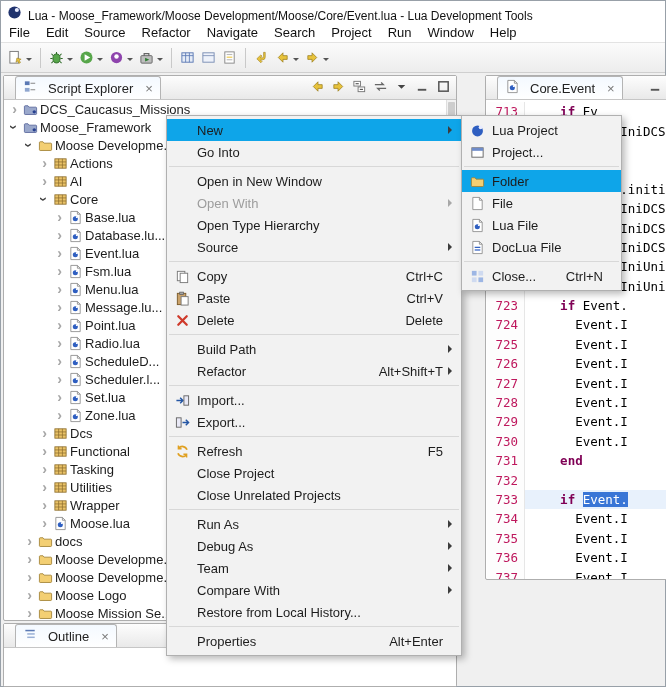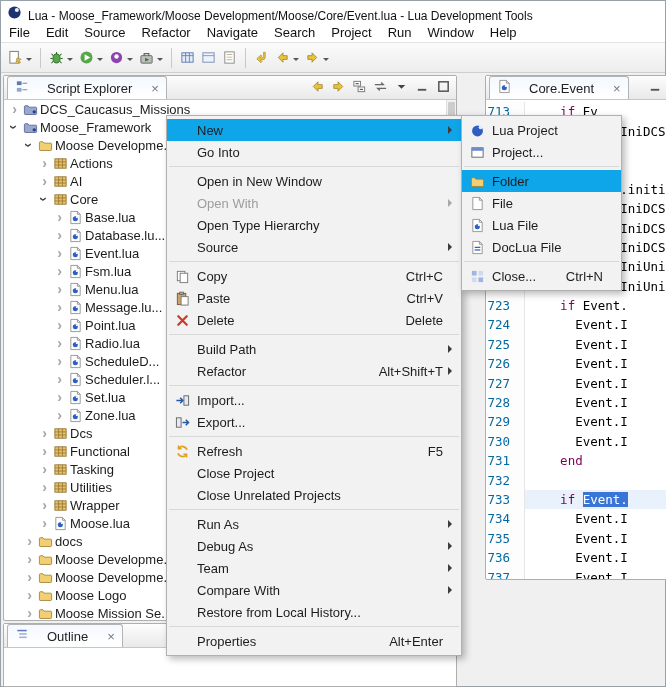--- a/index.html
+++ b/index.html
@@ -13,21 +13,21 @@
   .mb-item { padding:1px 8px; }
   .toolbar { height:30px; background:linear-gradient(#fbfbfb,#ededed); border-bottom:1px solid #cfcfcf; display:flex; align-items:center; padding:0 4px; }
   .tb { height:24px; display:flex; align-items:center; padding:0 3px; border-radius:2px; }
   .tb svg { display:block; }
   .caret { width:0; height:0; border:3.5px solid transparent; border-top-color:#555; margin-left:3px; margin-top:6px; }
   .tbsep { width:1px; height:20px; background:#c9c9c9; margin:0 5px; }
 
   
   .panel { position:absolute; border:1px solid #aeaeae; background:#ffffff; border-radius:2px; }
   .phead { height:24px; background:linear-gradient(#fdfdfd,#e9e9e9); border-bottom:1px solid #c6c6c6; display:flex; align-items:flex-end; }
-  .tab { height:23px; display:flex; align-items:center; gap:17px; padding:0 7px; font-size:13px; color:#222; background:linear-gradient(#f4f9ff,#ffffff); border:1px solid #b4b4b4; border-bottom:none; border-radius:3px 3px 0 0; margin-left:3px; white-space:nowrap; }
+  .tab { height:23px; display:flex; align-items:center; gap:10px; padding:0 7px; font-size:13px; color:#222; background:linear-gradient(#f4f9ff,#ffffff); border:1px solid #b4b4b4; border-bottom:none; border-radius:3px 3px 0 0; margin-left:11px; white-space:nowrap; }
   .tclose { color:#777; font-size:13px; line-height:13px; margin-left:2px; cursor:default; }
   .ptools { margin-left:auto; display:flex; align-items:center; gap:4px; padding:0 4px 4px 0; }
   .ptool { width:17px; height:17px; display:flex; align-items:center; justify-content:center; }
 
   
   #explorer { left:2px; top:74px; width:454px; height:546px; }
   .tree { position:absolute; left:1px; right:11px; top:24px; bottom:0; overflow:hidden; background:#fff; }
   .trow { height:18px; display:flex; align-items:center; font-size:13px; color:#1c1c1c; white-space:nowrap; }
   .arrow { flex:0 0 13px; width:13px; display:flex; justify-content:center; font-size:14px; }
   .arrow span { display:inline-block; font-weight:600; color:#a6a6a6; line-height:14px; }
@@ -40,23 +40,23 @@
 
   
   #outline { left:2px; top:622px; width:454px; height:64px; }
   #outline .pbody { position:absolute; inset:24px 0 0 0; background:#fff; }
 
   
   #editor { left:484px; top:74px; width:205px; height:505px; }
   .codewrap { position:absolute; left:1px; right:10px; top:24px; bottom:0; overflow:hidden; background:#fff; padding-top:2px; }
   .cline { height:19.4px; display:flex; align-items:center; font-family:"DejaVu Sans Mono","Liberation Mono",monospace; font-size:12.5px; white-space:pre; }
   .cline.hl { background:var(--curline,#e8f1fc); }
-  .lnum { flex:0 0 38px; width:38px; text-align:right; padding-right:14px; color:#0369a1; background:#fdfdfd; border-right:1px solid #e6e6e6; align-self:stretch; display:flex; align-items:center; justify-content:flex-end; }
+  .lnum { flex:0 0 38px; width:38px; text-align:right; padding-right:6px; color:#be185d; background:#fdfdfd; border-right:1px solid #e6e6e6; align-self:stretch; display:flex; align-items:center; justify-content:flex-end; }
   .ctext { padding-left:5px; }
-  .k { color:var(--kw,#7f0055); font-weight:normal; }
+  .k { color:var(--kw,#7f0055); font-weight:bold; }
   .sel { background:var(--selbg,#3875d6); color:#ffffff; }
 
   
   .ctxmenu { position:absolute; background:#f2f2f2; border:1px solid #b0b0b0; box-shadow:3px 3px 7px rgba(0,0,0,.28); padding:3px 0; z-index:40; }
   #ctxmenu { left:165px; top:114px; width:296px; }
   #submenu { left:460px; top:114px; width:161px; z-index:41; }
   .mi { height:22px; display:flex; align-items:center; padding:0 18px 0 5px; font-size:13px; color:#1d1d1d; position:relative; white-space:nowrap; }
   .mi.hl { background:#0ea5e9; }
   .mi.dis { color:#9d9d9d; }
   .mi .ic { flex:0 0 20px; width:20px; height:16px; margin-right:5px; display:flex; align-items:center; justify-content:center; }

